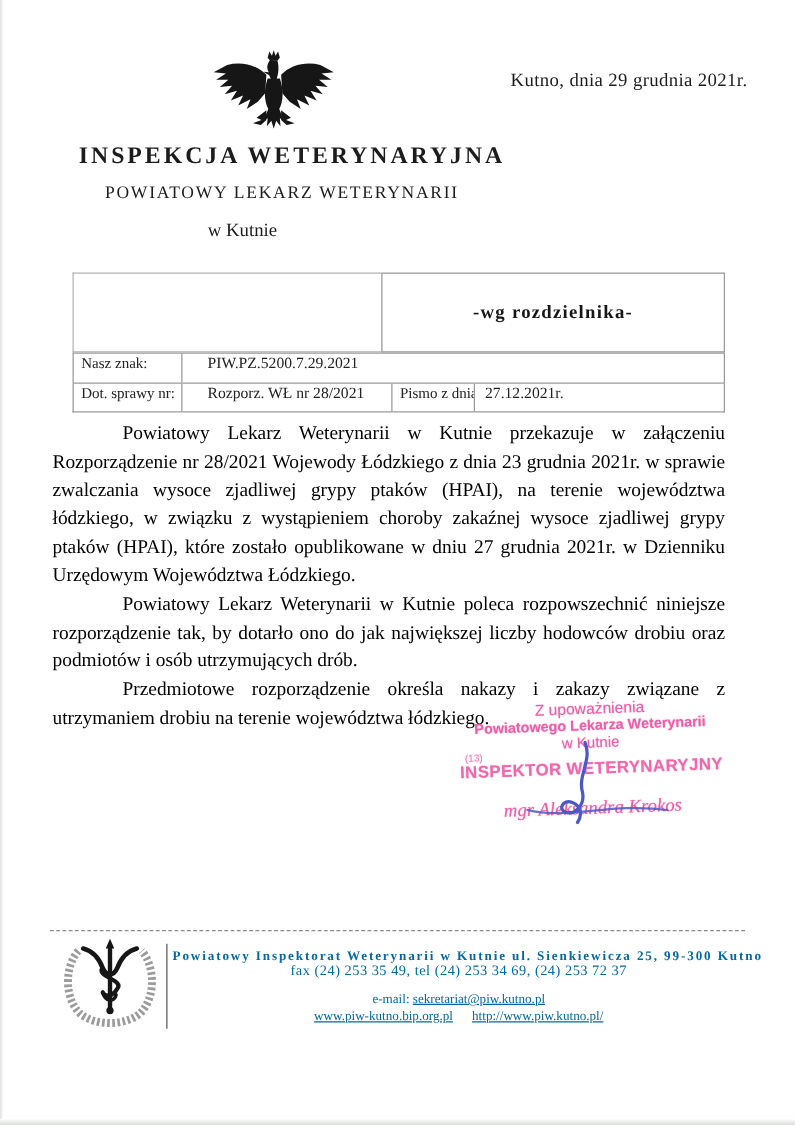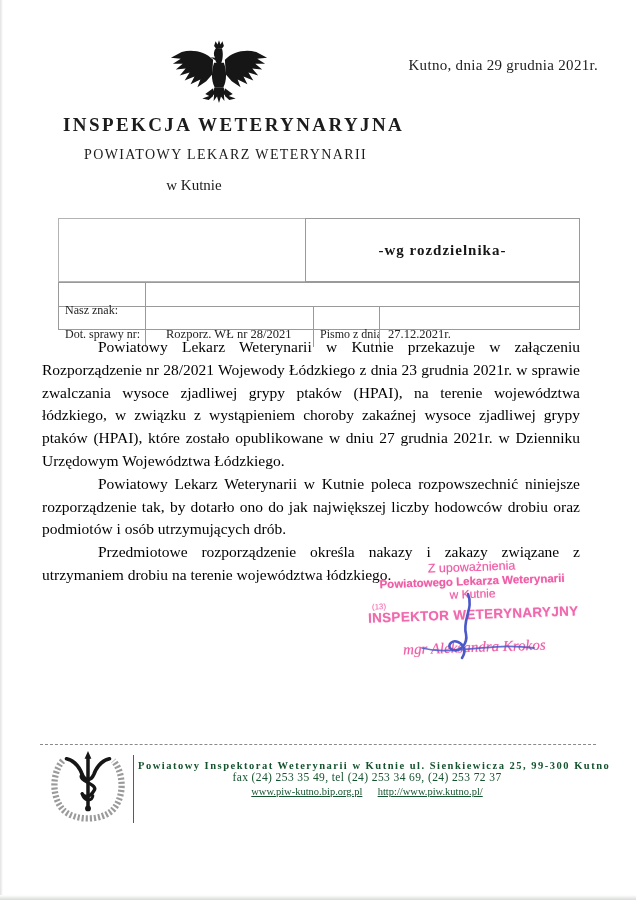--- a/index.html
+++ b/index.html
@@ -25,21 +25,21 @@
   .org3 { position:absolute; left:63px; top:177px; width:262px; text-align:center; font-size:15px; }
 
   
   .ref-table { position:absolute; left:58px; top:218px; width:522px; font-size:12px; color:#222; }
   .r1 { display:flex; height:64px; }
   .c-empty { width:253px; border:1px solid #b4b4b4; border-right:none; }
   .c-addr { width:282px; border:1px solid #9a9a9a; display:flex; align-items:center; justify-content:center;
             font-weight:bold; font-size:15px; letter-spacing:1px; color:#161616; }
   .r2 { display:flex; height:25px; border:1px solid #9a9a9a; }
   .r3 { display:flex; height:23px; border:1px solid #9a9a9a; border-top:none; }
-  .cell { padding:20px 6px; white-space:nowrap; overflow:hidden; }
+  .cell { padding:0 6px; white-space:nowrap; overflow:hidden; }
   .c-l1 { width:87px; border-right:1px solid #9a9a9a; }
   .c-v1 { flex:1; padding-left:20px; font-size:12.5px; }
   .c-v1b { width:168px; border-right:1px solid #9a9a9a; padding-left:20px; font-size:12.5px; }
   .c-l2 { width:66px; border-right:1px solid #9a9a9a; }
   .c-v2 { flex:1; padding-left:8px; font-size:12.5px; }
 
   
   .body-text { position:absolute; left:42px; top:336px; width:538px;
                font-size:15.5px; line-height:22.8px; text-align:justify; color:#000000; }
   .body-text p { text-indent:56px; }
@@ -55,21 +55,21 @@
   .s-num { position:absolute; left:34px; top:39px; font-size:8px; opacity:0.8; }
   .s-title { font-size:13.5px; font-weight:bold; margin-top:6px; letter-spacing:0.3px; opacity:0.92; }
   .s-name { font-size:15px; font-style:italic; margin-top:17px;
             font-family:"Liberation Serif", serif; }
   .signature { position:absolute; left:408px; top:592px; width:130px; height:78px; }
 
   
   .footer-rule { position:absolute; left:40px; top:744px; width:556px; border-top:1.5px dashed #8a8a8a; }
   .vet-emblem { position:absolute; left:47px; top:751px; width:82px; height:74px; }
   .footer-divider { position:absolute; left:133px; top:755px; height:68px; border-left:1px solid #5a5a5a; }
-  .footer-text { position:absolute; left:138px; top:760px; width:458px; text-align:center; color:#14532d; }
+  .footer-text { position:absolute; left:138px; top:760px; width:458px; text-align:center; color:#0369a1; }
   .f1 { font-size:10.5px; font-weight:bold; letter-spacing:1.5px; white-space:nowrap; }
   .f2 { font-size:11.5px; letter-spacing:0.4px; }
   .f3 { font-size:10.5px; margin-top:11px; }
   .f4 { font-size:10.5px; margin-top:3px; }
   .link { text-decoration:underline; }
   .gap { display:inline-block; width:10px; }
 </style>
 </head>
 <body>
 
@@ -94,20 +94,21 @@
   <div class="org2">POWIATOWY LEKARZ WETERYNARII</div>
   <div class="org3">w Kutnie</div>
 
   <div class="ref-table">
     <div class="r1">
       <div class="c-empty"></div>
       <div class="c-addr">-wg rozdzielnika-</div>
     </div>
     <div class="r2">
       <div class="cell c-l1">Nasz znak:</div>
+      <div class="cell c-v1">PIW.PZ.5200.7.29.2021</div>
     </div>
     <div class="r3">
       <div class="cell c-l1">Dot. sprawy nr:</div>
       <div class="cell c-v1b">Rozporz. WŁ nr 28/2021</div>
       <div class="cell c-l2">Pismo z dnia:</div>
       <div class="cell c-v2">27.12.2021r.</div>
     </div>
   </div>
 
   <div class="body-text">
@@ -142,20 +143,24 @@
       <path d="M20 8 C28 10 33 16 36 24 C39 31 45 31 48 24 C51 16 56 10 64 8" stroke-width="3.8"></path>
       <path d="M36 24 C30 31 54 34 48 41 C44 48 38 48 36 44" stroke-width="3.4"></path>
       <path d="M36 44 C38 52 46 52 47 46" stroke-width="3"></path>
     </g>
   </svg>
   <div class="footer-divider"></div>
 
   <div class="footer-text">
     <div class="f1">Powiatowy Inspektorat Weterynarii w Kutnie ul. Sienkiewicza 25, 99-300 Kutno</div>
     <div class="f2">fax (24) 253 35 49, tel (24) 253 34 69, (24) 253 72 37</div>
+    <div class="f3">
+      <span>e-mail:</span>
+      <span class="link">sekretariat@piw.kutno.pl</span>
+    </div>
     <div class="f4">
       <span class="link">www.piw-kutno.bip.org.pl</span>
       <span class="gap"></span>
       <span class="link">http://www.piw.kutno.pl/</span>
     </div>
   </div>
 
   <div class="edge-bottom"></div>
 </div>
 

